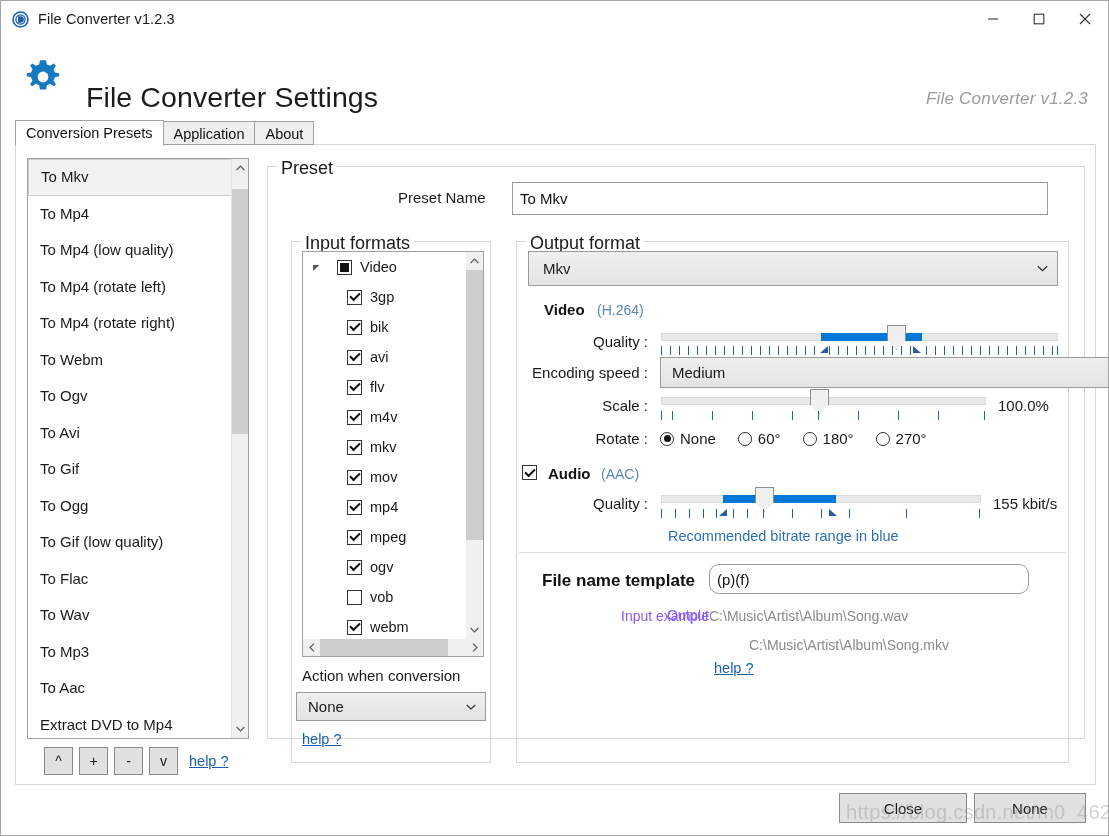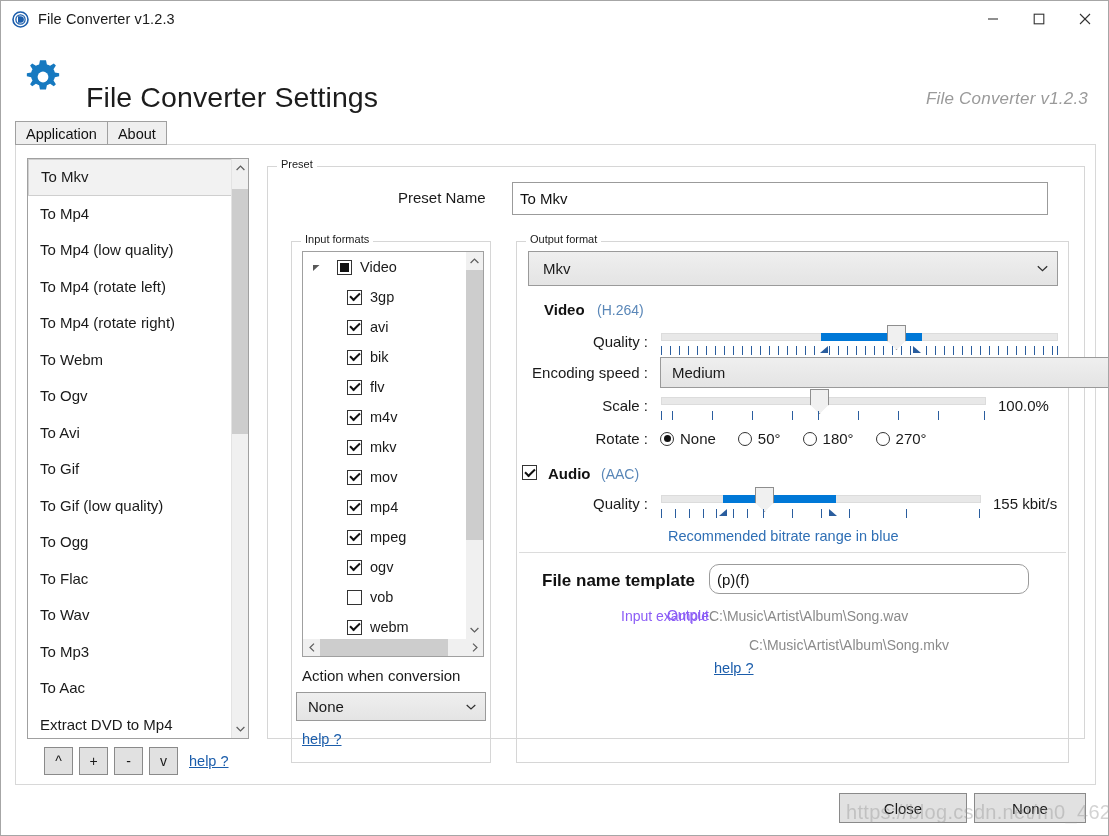--- a/index.html
+++ b/index.html
@@ -204,21 +204,21 @@
   .groupbox {
     position: absolute;
     border: 1px solid #d6d6d6;
     box-sizing: border-box;
   }
   .gb-title {
     position: absolute;
     top: -9px; left: 9px;
     background: #ffffff;
     padding: 0 4px;
-    font-size: 11px;
+    font-size: 18px;
     color: #1a1a1a;
   }
 
   #gb-preset { left: 266px; top: 165px; width: 818px; height: 573px; }
   #gb-input  { left: 290px; top: 240px; width: 200px; height: 522px; }
   #gb-output { left: 515px; top: 240px; width: 553px; height: 522px; }
 
   
   .preset-name-label {
     position: absolute;
@@ -486,37 +486,38 @@
         <circle cx="20" cy="20" r="5.4" fill="#ffffff"></circle>
       </svg>
     </div>
     <div class="header-title">File Converter Settings</div>
     <div class="header-version">File Converter v1.2.3</div>
   </div>
 
   <div class="tabpage"></div>
 
   <div class="tabstrip">
+    <div class="tab active">Conversion Presets</div>
     <div class="tab">Application</div>
     <div class="tab">About</div>
   </div>
 
   <div class="preset-list">
     <div class="plist-inner">
       <div class="plist-item selected">To Mkv</div>
       <div class="plist-item">To Mp4</div>
       <div class="plist-item">To Mp4 (low quality)</div>
       <div class="plist-item">To Mp4 (rotate left)</div>
       <div class="plist-item">To Mp4 (rotate right)</div>
       <div class="plist-item">To Webm</div>
       <div class="plist-item">To Ogv</div>
       <div class="plist-item">To Avi</div>
       <div class="plist-item">To Gif</div>
+      <div class="plist-item">To Ogg</div>
       <div class="plist-item">To Gif (low quality)</div>
-      <div class="plist-item">To Ogg</div>
       <div class="plist-item">To Flac</div>
       <div class="plist-item">To Wav</div>
       <div class="plist-item">To Mp3</div>
       <div class="plist-item">To Aac</div>
       <div class="plist-item">Extract DVD to Mp4</div>
     </div>
     <div class="plist-scroll">
       <div class="sc-arrow">
         <svg width="9" height="6" viewBox="0 0 9 6">
             <path d="M0.6 5 L4.5 1 L8.4 5" fill="none" stroke="#5d5d5d" stroke-width="1.2"></path>
@@ -559,25 +560,25 @@
       <div style="width:14px"></div>
       <div class="cbox partial"></div>
       <span>Video</span>
     </div>
     <div class="tree-row tree-child">
       <div class="cbox checked"></div>
       <span>3gp</span>
     </div>
     <div class="tree-row tree-child">
       <div class="cbox checked"></div>
+      <span>bik</span>
+    </div>
+    <div class="tree-row tree-child">
+      <div class="cbox checked"></div>
       <span>avi</span>
-    </div>
-    <div class="tree-row tree-child">
-      <div class="cbox checked"></div>
-      <span>bik</span>
     </div>
     <div class="tree-row tree-child">
       <div class="cbox checked"></div>
       <span>flv</span>
     </div>
     <div class="tree-row tree-child">
       <div class="cbox checked"></div>
       <span>m4v</span>
     </div>
     <div class="tree-row tree-child">
@@ -745,21 +746,21 @@
       <i style="left:277px"></i>
       <i style="left:323px"></i>
   </div>
   <div class="slider-value" style="left:997px; top:396px;">100.0%</div>
 
   <div class="row-label" style="left:556px; top:429px; width:91px;">Rotate :</div>
   <div class="radio-group" style="left:659px; top:429px;">
     <div class="radio on"></div>
     <span class="radio-label">None</span>
     <div class="radio"></div>
-    <span class="radio-label">50°</span>
+    <span class="radio-label">60°</span>
     <div class="radio"></div>
     <span class="radio-label">180°</span>
     <div class="radio"></div>
     <span class="radio-label">270°</span>
   </div>
 
   <div style="position:absolute; left:521px; top:464px;" class="cbox checked"></div>
   <div class="sec-title" style="left:547px; top:464px;">Audio</div>
   <div class="sec-codec" style="left:600px; top:465px;">(AAC)</div>
 

